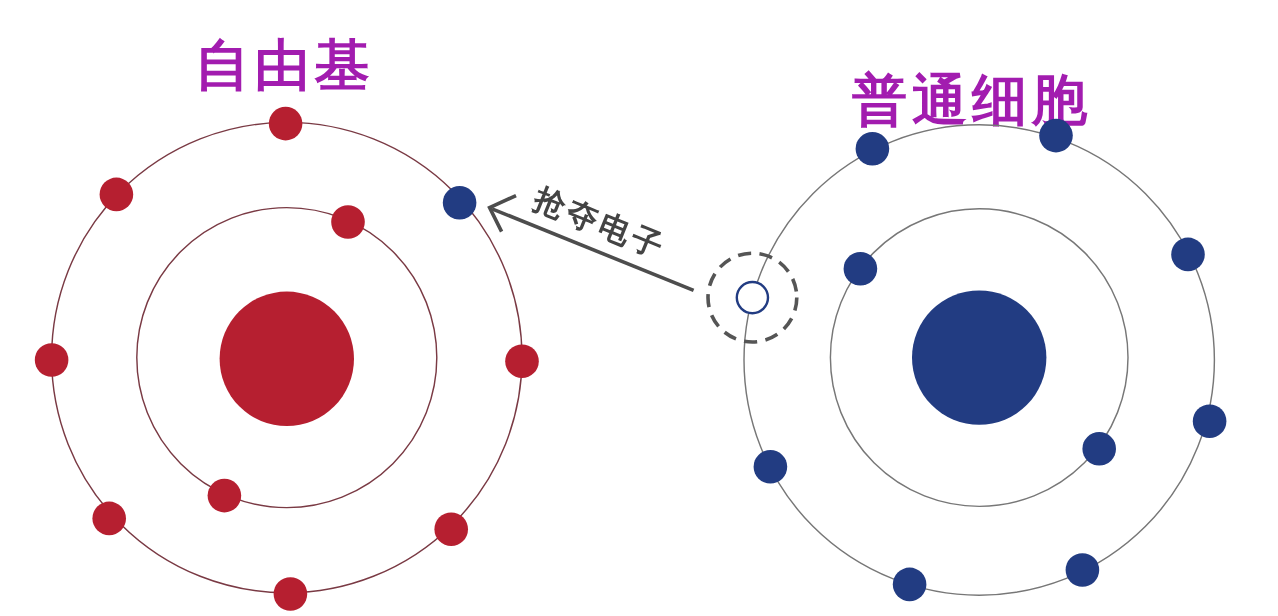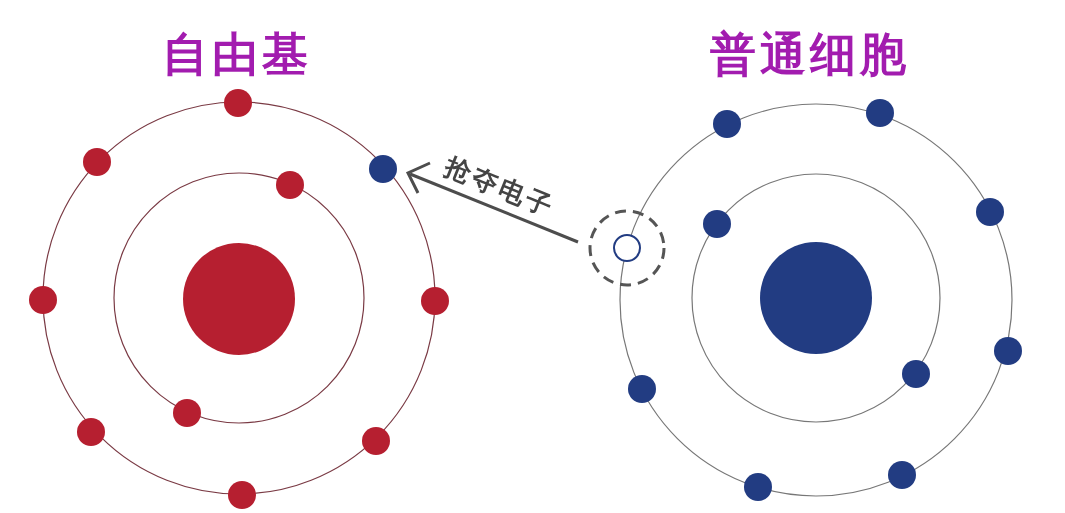--- a/index.html
+++ b/index.html
@@ -1,21 +1,21 @@
 <!DOCTYPE html>
 <html><head>
 <meta charset="utf-8">
 <style>
   html, body { margin: 0; padding: 0; background: #ffffff; }
   body { width: 1065px; height: 513px; position: relative; overflow: hidden;
          font-family: "DejaVu Sans", "Liberation Sans", sans-serif; }
   .title { position: absolute; top: 24px; font-size: 46px; font-weight: bold;
            color: #a21caf; letter-spacing: 4px; line-height: 60px; white-space: nowrap; }
   #title-left { left: 162px; }
-  #title-right { left: 710px; }
+  #title-right { left: 710px; margin-top: 29px; }
   svg.diagram { position: absolute; left: 0; top: 0; }
   .label { position: absolute; left: 446px; top: 150px; font-size: 26px; font-weight: bold;
            color: #444444; letter-spacing: 3px; white-space: nowrap;
            transform-origin: 0 50%; transform: rotate(22deg); line-height: 30px; }
 </style>
 </head>
 <body>
 
 <div id="title-left" class="title">自由基</div>
 <div id="title-right" class="title">普通细胞</div>

